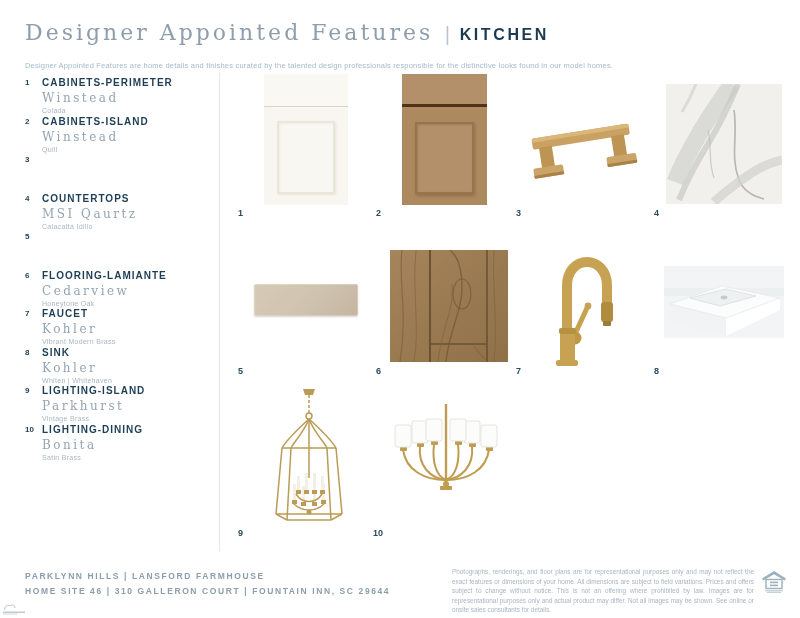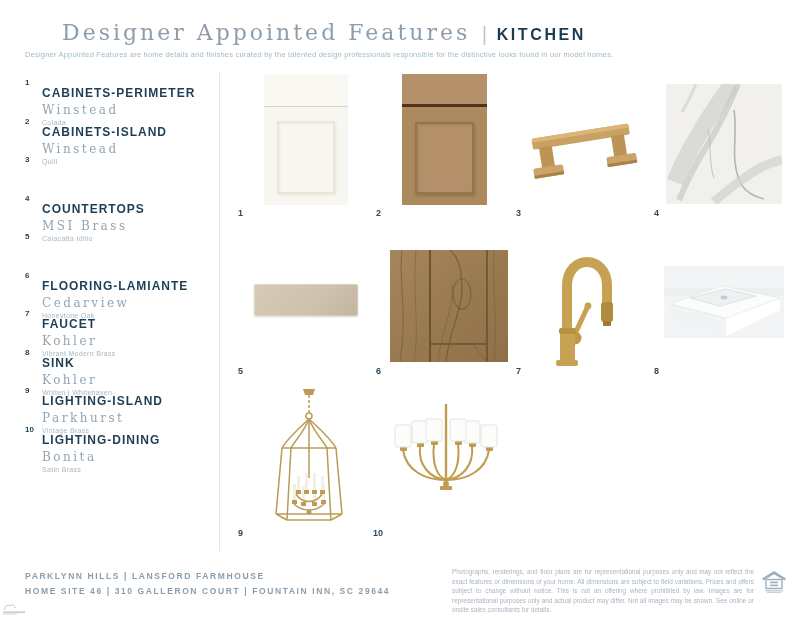--- a/index.html
+++ b/index.html
@@ -4,31 +4,31 @@
 <style>
   * { margin:0; padding:0; box-sizing:border-box; }
   html,body { background:#ffffff; }
   .page { position:relative; width:800px; height:618px; background:#ffffff;
           font-family:"Liberation Sans", sans-serif; overflow:hidden; }
 
   
   .header { position:absolute; left:25px; top:20px; width:740px; }
   .title-row { display:flex; align-items:baseline; }
   .title { font-family:"DejaVu Serif", serif; font-weight:400; font-size:22px;
-           color:#8d9dab; letter-spacing:3px;margin-left:37px; }
+           color:#8d9dab; letter-spacing:3px; }
   .title-sep { font-family:"DejaVu Serif", serif; font-weight:200; font-size:19px;
                color:#b6c3ce; margin:0 9px 0 11px; }
   .section { font-size:16px; font-weight:bold; color:#1c3b51; letter-spacing:2.6px; }
-  .subtitle { margin-top:5px; font-size:7.5px; color:#a4bac9; letter-spacing:0.2px; }
+  .subtitle { margin-top:16px; font-size:7.5px; color:#a4bac9; letter-spacing:0.2px; }
 
   
   .divider { position:absolute; left:219px; top:73px; width:1px; height:478px; background:#e3e7e9; }
   .feature { position:absolute; left:25px; width:192px; display:flex; }
   .fnum  { flex:0 0 17px; font-size:8px; font-weight:bold; color:#1d3e55; padding-top:1px; }
-  .fcat  { font-size:12px; font-weight:bold; color:#1d3e55; letter-spacing:1px;margin-top:9px; }
+  .fcat  { font-size:10px; font-weight:bold; color:#1d3e55; letter-spacing:1px; }
   .fbrand{ font-family:"DejaVu Serif", serif; font-size:12px; color:#93a4b2;
            letter-spacing:2.5px; margin-top:3px; }
   .ffinish{ font-size:7px; color:#a9b6c2; letter-spacing:0.3px; margin-top:2px; }
 
   
   .swatch { position:absolute; }
   .num-label { position:absolute; font-size:9px; font-weight:bold; color:#2a4a5e; }
 
   
   .cab { overflow:hidden; }
@@ -99,21 +99,21 @@
       <div class="ffinish">Quill</div>
       </div>
   </div>
   <div class="feature" style="top:154px">
     <span class="fnum">3</span>
   </div>
   <div class="feature" style="top:193px">
     <span class="fnum">4</span>
     <div>
         <div class="fcat">COUNTERTOPS</div>
-      <div class="fbrand">MSI Brass</div>
+      <div class="fbrand">MSI Qaurtz</div>
       <div class="ffinish">Calacatta Idilio</div>
       </div>
   </div>
   <div class="feature" style="top:231px">
     <span class="fnum">5</span>
   </div>
   <div class="feature" style="top:270px">
     <span class="fnum">6</span>
     <div>
         <div class="fcat">FLOORING-LAMIANTE</div>

